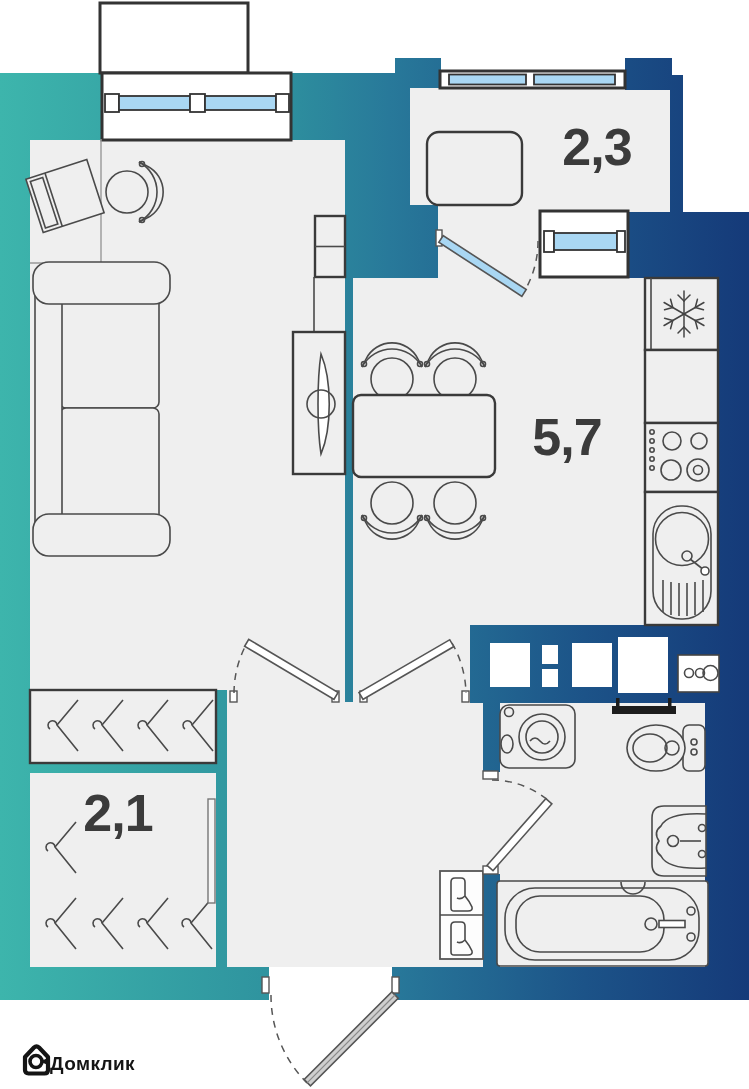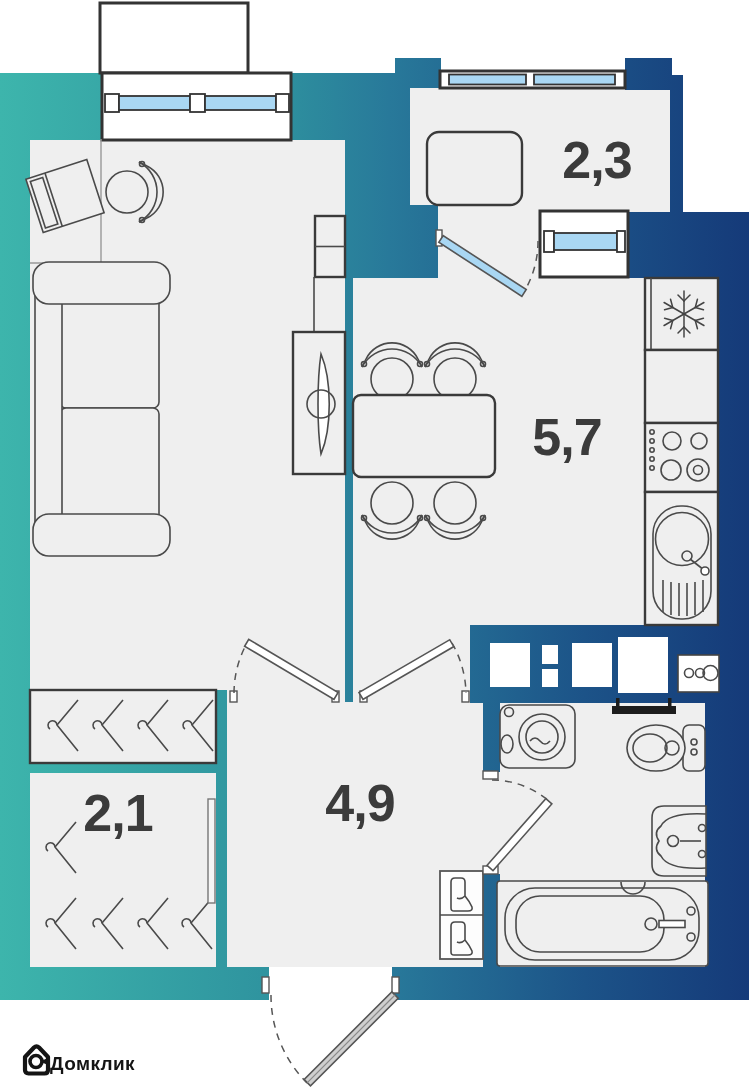--- a/index.html
+++ b/index.html
@@ -322,18 +322,17 @@
     </g>
 
     <g transform="translate(22,1044)">
       <path d="M3,13 L12,3.5 Q14.5,1 17,3.5 L26,13 L26,26 Q26,29.5 22.5,29.5 L6.5,29.5 Q3,29.5 3,26 Z" fill="none" stroke="#141414" stroke-width="4.2" stroke-linejoin="round"></path>
       <circle cx="14" cy="17.5" r="6" fill="none" stroke="#141414" stroke-width="3.6"></circle>
       <path d="M18,17.5 L27,13.5 L27,21.5 Z" fill="#141414"></path>
     </g>
   </svg>
 
   <div class="area-label" style="left:497px;top:410px;">5,7</div>
-  <div class="area-label" style="left:527px;top:133px;">2,3</div>
+  <div class="area-label" style="left:527px;top:120px;">2,3</div>
   <div class="area-label" style="left:48px;top:786px;">2,1</div>
-  <div class="area-label" style="left:290px;top:776px;">4,9</div>
 
   <div class="logo-text">Домклик</div>
 </div>
 
 </body></html>

